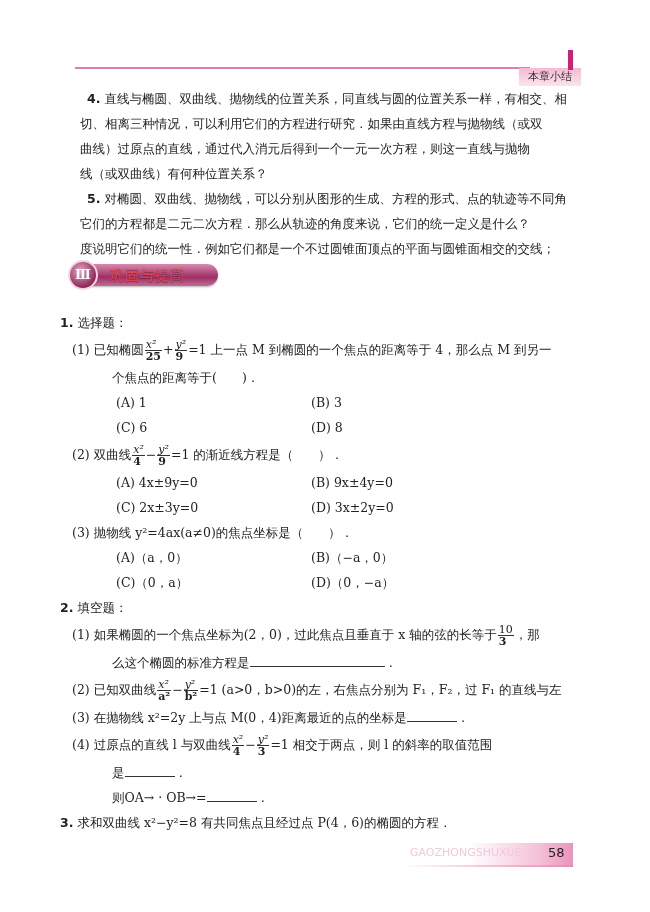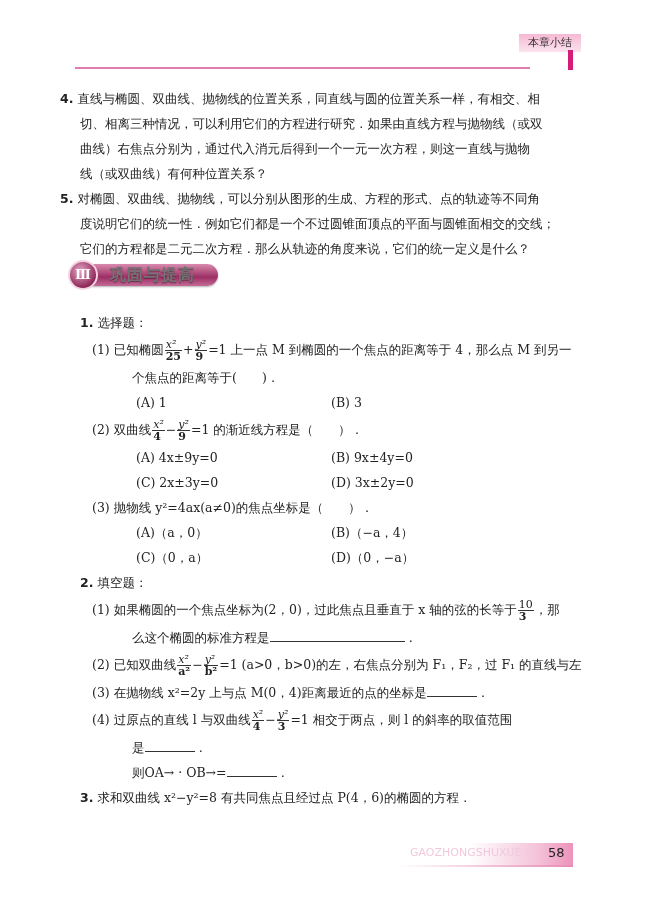--- a/index.html
+++ b/index.html
@@ -5,54 +5,54 @@
     html, body { margin: 0; padding: 0; }
     body {
       width: 650px; height: 912px; background: #ffffff; position: relative; overflow: hidden;
       font-family: "DejaVu Serif", "Liberation Serif", serif; color: #222;
     }
     .header-line {
       position: absolute; left: 75px; top: 67px; width: 455px; height: 2px;
       background: #e07cb0;
     }
     .header-tab {
-      position: absolute; left: 519px; top: 34px; width: 62px; height: 18px;
+      position: absolute; left: 519px; top: 68px; width: 62px; height: 18px;
       background: linear-gradient(to bottom, #f6b9d3, #fbe3ee);
       font-family: "DejaVu Sans", sans-serif; font-size: 11px; color: #333;
       text-align: center; line-height: 18px;
     }
     .header-bar {
       position: absolute; left: 568px; top: 50px; width: 5px; height: 20px; background: #d81b7a;
     }
     .content { position: absolute; left: 60px; top: 86px; width: 530px; font-size: 12.5px; line-height: 25px; }
     .qnum { font-weight: bold; font-family: "DejaVu Sans", sans-serif; }
     .para { margin: 0; }
     .indent1 { padding-left: 20px; }
     .indent2 { padding-left: 52px; }
-    .hang { padding-left: 20px; text-indent: -20px; }
+    .hang { padding-left: 20px; text-indent: -20px; margin-left: 27px; }
     .opts { display: flex; padding-left: 56px; }
     .opts span { width: 195px; display: inline-block; }
     .section-head {
       position: absolute; left: 68px; top: 260px; width: 150px; height: 30px;
     }
     .sh-bar {
       position: absolute; left: 12px; top: 4px; width: 138px; height: 22px; border-radius: 11px;
       background: linear-gradient(to bottom, #d98aae, #9c2f64 60%, #c46b97);
       box-shadow: 0 1px 2px rgba(0,0,0,0.3);
     }
     .sh-circle {
       position: absolute; left: 0; top: 0; width: 30px; height: 30px; border-radius: 50%;
       background: radial-gradient(circle at 40% 35%, #e6a7c4, #8d2a5a 70%);
       border: 2px solid #f3d3e2; box-sizing: border-box;
       color: #fff; font-family: "DejaVu Serif", serif; font-weight: bold; font-size: 13px;
       text-align: center; line-height: 26px;
     }
     .sh-text {
-      position: absolute; left: 42px; top: 4px; color: #737373; font-family: "DejaVu Sans", sans-serif;
-      font-weight: bold; font-size: 16px; line-height: 22px; letter-spacing: 1px;
+      position: absolute; left: 42px; top: 4px; color: #ef4444; font-family: "DejaVu Sans", sans-serif;
+      font-weight: normal; font-size: 14px; line-height: 22px; letter-spacing: 1px;
       text-shadow: 0 1px 1px rgba(0,0,0,0.4);
     }
     .blank { display: inline-block; border-bottom: 1px solid #333; height: 14px; vertical-align: baseline; }
     .frac { display: inline-block; vertical-align: middle; text-align: left; font-size: 11px; line-height: 11px; margin: 0 1px; }
     .frac .n { display: block; border-bottom: 1px solid #333; padding: 0 1px; font-style: italic; }
     .frac .d { display: block; padding: 0 1px; font-weight: bold; }
     .footer-band {
       position: absolute; left: 400px; top: 843px; width: 173px; height: 24px;
       background: linear-gradient(to right, #ffffff 0%, #ffffff 40%, #f4c2d8 80%, #ec93bb 100%);
     }
@@ -72,49 +72,53 @@
 <body>
 
 <div class="header-line"></div>
 <div class="header-tab">本章小结</div>
 <div class="header-bar"></div>
 
 <div class="content">
   <div>
     <p class="para hang"><span class="qnum">4.</span> <span>直线与椭圆、双曲线、抛物线的位置关系，同直线与圆的位置关系一样，有相交、相</span></p>
     <p class="para indent1">切、相离三种情况，可以利用它们的方程进行研究．如果由直线方程与抛物线（或双</p>
-    <p class="para indent1">曲线）右焦点分别为，通过代入消元后得到一个一元一次方程，则这一直线与抛物</p>
+    <p class="para indent1">曲线）过原点的直线，通过代入消元后得到一个一元一次方程，则这一直线与抛物</p>
     <p class="para indent1">线（或双曲线）有何种位置关系？</p>
   </div>
   <div>
     <p class="para hang"><span class="qnum">5.</span> <span>对椭圆、双曲线、抛物线，可以分别从图形的生成、方程的形式、点的轨迹等不同角</span></p>
+    <p class="para indent1">它们的方程都是二元二次方程．那么从轨迹的角度来说，它们的统一定义是什么？</p>
     <p class="para indent1">度说明它们的统一性．例如它们都是一个不过圆锥面顶点的平面与圆锥面相交的交线；</p>
-    <p class="para indent1">它们的方程都是二元二次方程．那么从轨迹的角度来说，它们的统一定义是什么？</p>
   </div>
 </div>
 
 <div class="section-head">
   <div class="sh-bar"></div>
   <div class="sh-circle">Ⅲ</div>
   <div class="sh-text">巩固与提高</div>
 </div>
 
-<div class="content" style="top: 310px; margin-left: 20px;">
+<div class="content" style="top: 310px;">
 
   <p class="para"><span class="qnum">1.</span> <span>选择题：</span></p>
 
   <div>
     <p class="para" style="padding-left:12px; line-height:30px;">
       <span>(1)</span>
       <span>已知椭圆</span><span class="frac"><span class="n">x²</span><span class="d">25</span></span>+<span class="frac"><span class="n">y²</span><span class="d">9</span></span><span>=1 上一点 M 到椭圆的一个焦点的距离等于 4，那么点 M 到另一</span>
     </p>
     <p class="para indent2">个焦点的距离等于(　　)．</p>
     <div class="opts">
         <span>(A) 1</span>
         <span>(B) 3</span>
+      </div>
+    <div class="opts">
+        <span>(C) 6</span>
+        <span>(D) 8</span>
       </div>
   </div>
 
   <div>
     <p class="para" style="padding-left:12px; line-height:30px;">
       <span>(2)</span>
       <span>双曲线</span><span class="frac"><span class="n">x²</span><span class="d">4</span></span>−<span class="frac"><span class="n">y²</span><span class="d">9</span></span><span>=1 的渐近线方程是（　　）．</span>
     </p>
     <div class="opts">
         <span>(A) 4x±9y=0</span>
@@ -126,21 +130,21 @@
       </div>
   </div>
 
   <div>
     <p class="para" style="padding-left:12px;">
       <span>(3)</span>
       <span>抛物线 y²=4ax(a≠0)的焦点坐标是（　　）．</span>
     </p>
     <div class="opts">
         <span>(A)（a，0）</span>
-        <span>(B)（−a，4）</span>
+        <span>(B)（−a，0）</span>
       </div>
     <div class="opts">
         <span>(C)（0，a）</span>
         <span>(D)（0，−a）</span>
       </div>
   </div>
 
   <p class="para"><span class="qnum">2.</span> <span>填空题：</span></p>
 
   <div>

